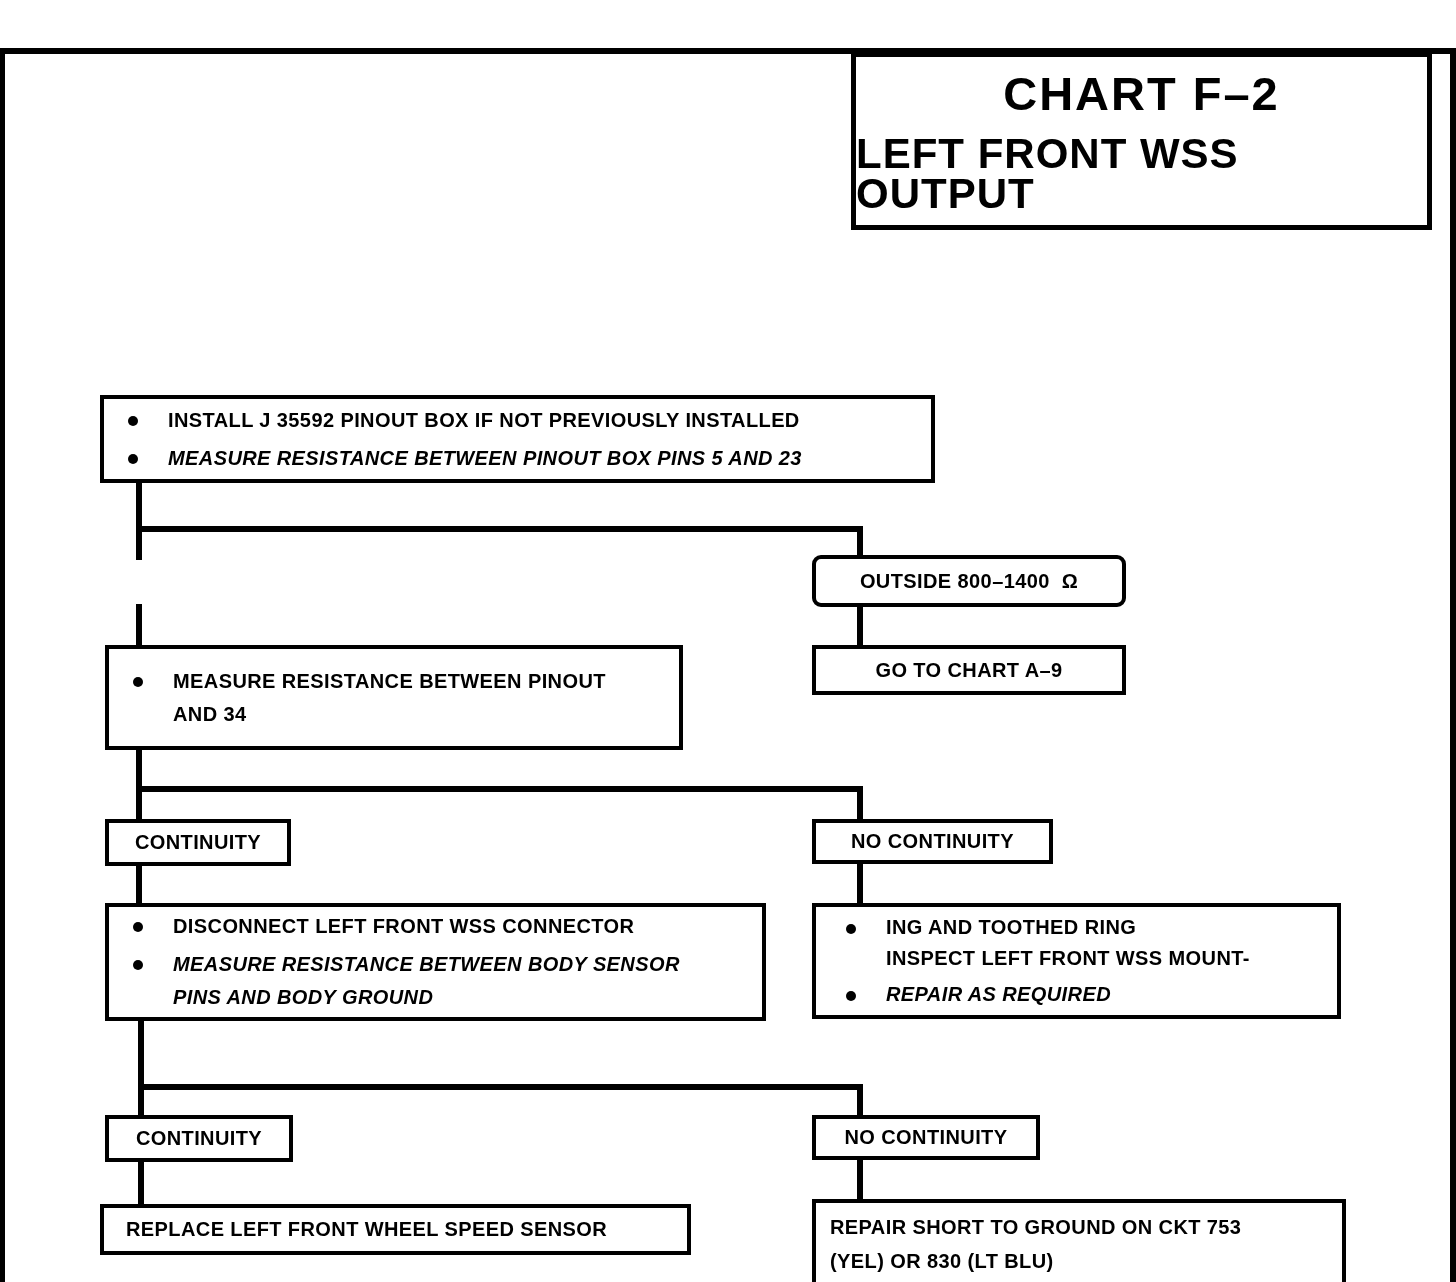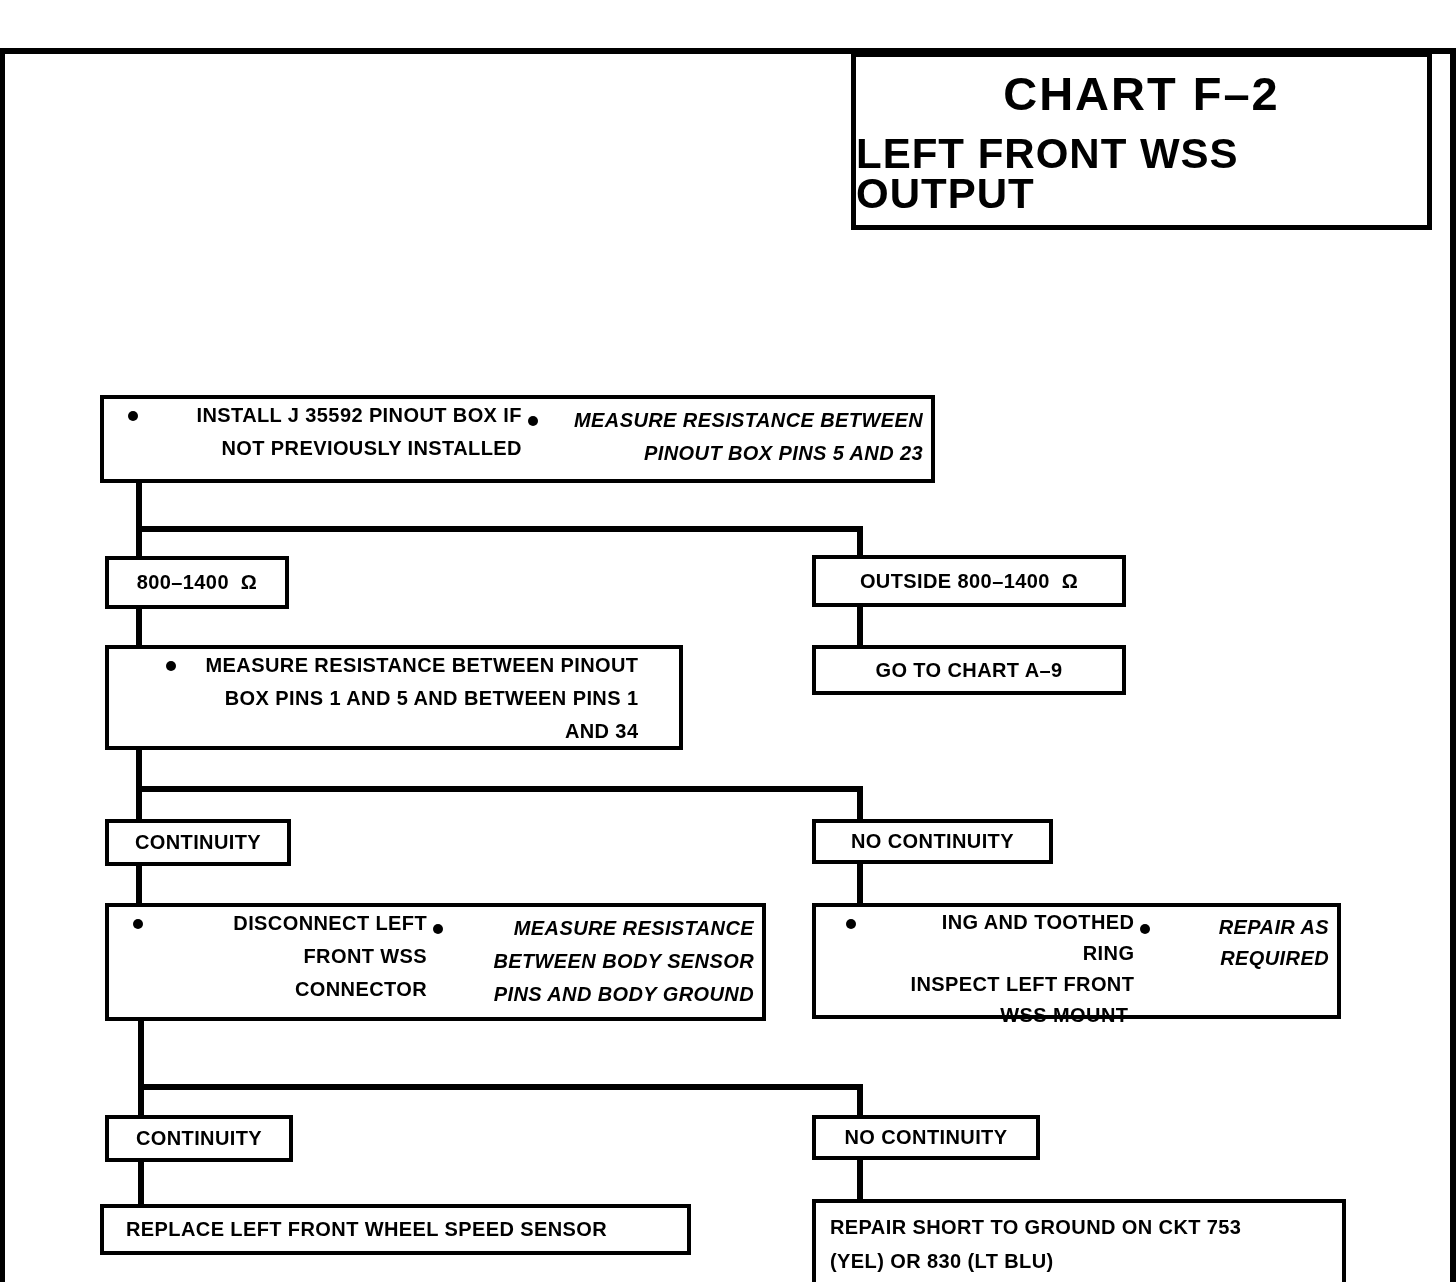--- a/index.html
+++ b/index.html
@@ -30,22 +30,22 @@
   .title-main{font-size:47px;letter-spacing:2px;line-height:52px;}
   .title-sub{font-size:42px;letter-spacing:1px;line-height:40px;margin-top:14px;}
   .box{
     position:absolute;box-sizing:border-box;
     border:4px solid #000;background:#fff;z-index:4;
     font-size:20px;letter-spacing:0.4px;
   }
   .center-label{display:flex;align-items:center;justify-content:center;white-space:pre;}
   .left-label{display:flex;align-items:center;padding-left:22px;white-space:pre;}
   .bullets{
-    display:flex;flex-direction:row;justify-content:center;
-    height:100%;padding-left:18px;padding-right:8px;box-sizing:border-box;text-align:right;
+    display:flex;flex-direction:column;justify-content:center;
+    height:100%;padding-left:18px;padding-right:8px;box-sizing:border-box;
   }
   .bullet-item{display:flex;align-items:flex-start;}
   .bullet-item + .bullet-item{margin-top:5px;font-style:italic;}
   .dot{
     flex:0 0 auto;width:10px;height:10px;border-radius:50%;
     background:#000;margin-top:12px;margin-left:6px;
   }
   .bullet-text{margin-left:30px;line-height:33px;}
   .lines-block{line-height:34px;}
   .line{position:absolute;background:#000;z-index:2;}
@@ -87,39 +87,35 @@
         <span class="dot"></span>
         <div class="bullet-text">INSTALL J 35592 PINOUT BOX IF NOT PREVIOUSLY INSTALLED</div>
       </div>
       <div class="bullet-item">
         <span class="dot"></span>
         <div class="bullet-text">MEASURE RESISTANCE BETWEEN PINOUT BOX PINS 5 AND 23</div>
       </div>
     </div>
   </div>
 
-  <div class="box center-label" style="left:105px;top:508px;width:184px;height:53px;">
-    <span>800–1400&nbsp;&nbsp;Ω</span>
-  </div>
 
-  <div class="box center-label" style="left:812px;top:507px;width:314px;height:52px;">
+  <div class="box center-label" style="left:812px;top:507px;width:314px;height:52px;border-radius:9px;">
     <span>OUTSIDE 800–1400&nbsp;&nbsp;Ω</span>
   </div>
 
   <div class="box center-label" style="left:812px;top:597px;width:314px;height:50px;">
     <span>GO TO CHART A–9</span>
   </div>
 
   <div class="box" style="left:105px;top:597px;width:578px;height:105px;">
     <div class="bullets">
       <div class="bullet-item">
         <span class="dot"></span>
         <div class="bullet-text">
           <div>MEASURE RESISTANCE BETWEEN PINOUT</div>
-          <div>BOX PINS 1 AND 5 AND BETWEEN PINS 1</div>
           <div>AND 34</div>
         </div>
       </div>
     </div>
   </div>
 
   <div class="box center-label" style="left:105px;top:771px;width:186px;height:47px;">
     <span>CONTINUITY</span>
   </div>
   <div class="box center-label" style="left:812px;top:771px;width:241px;height:45px;">

